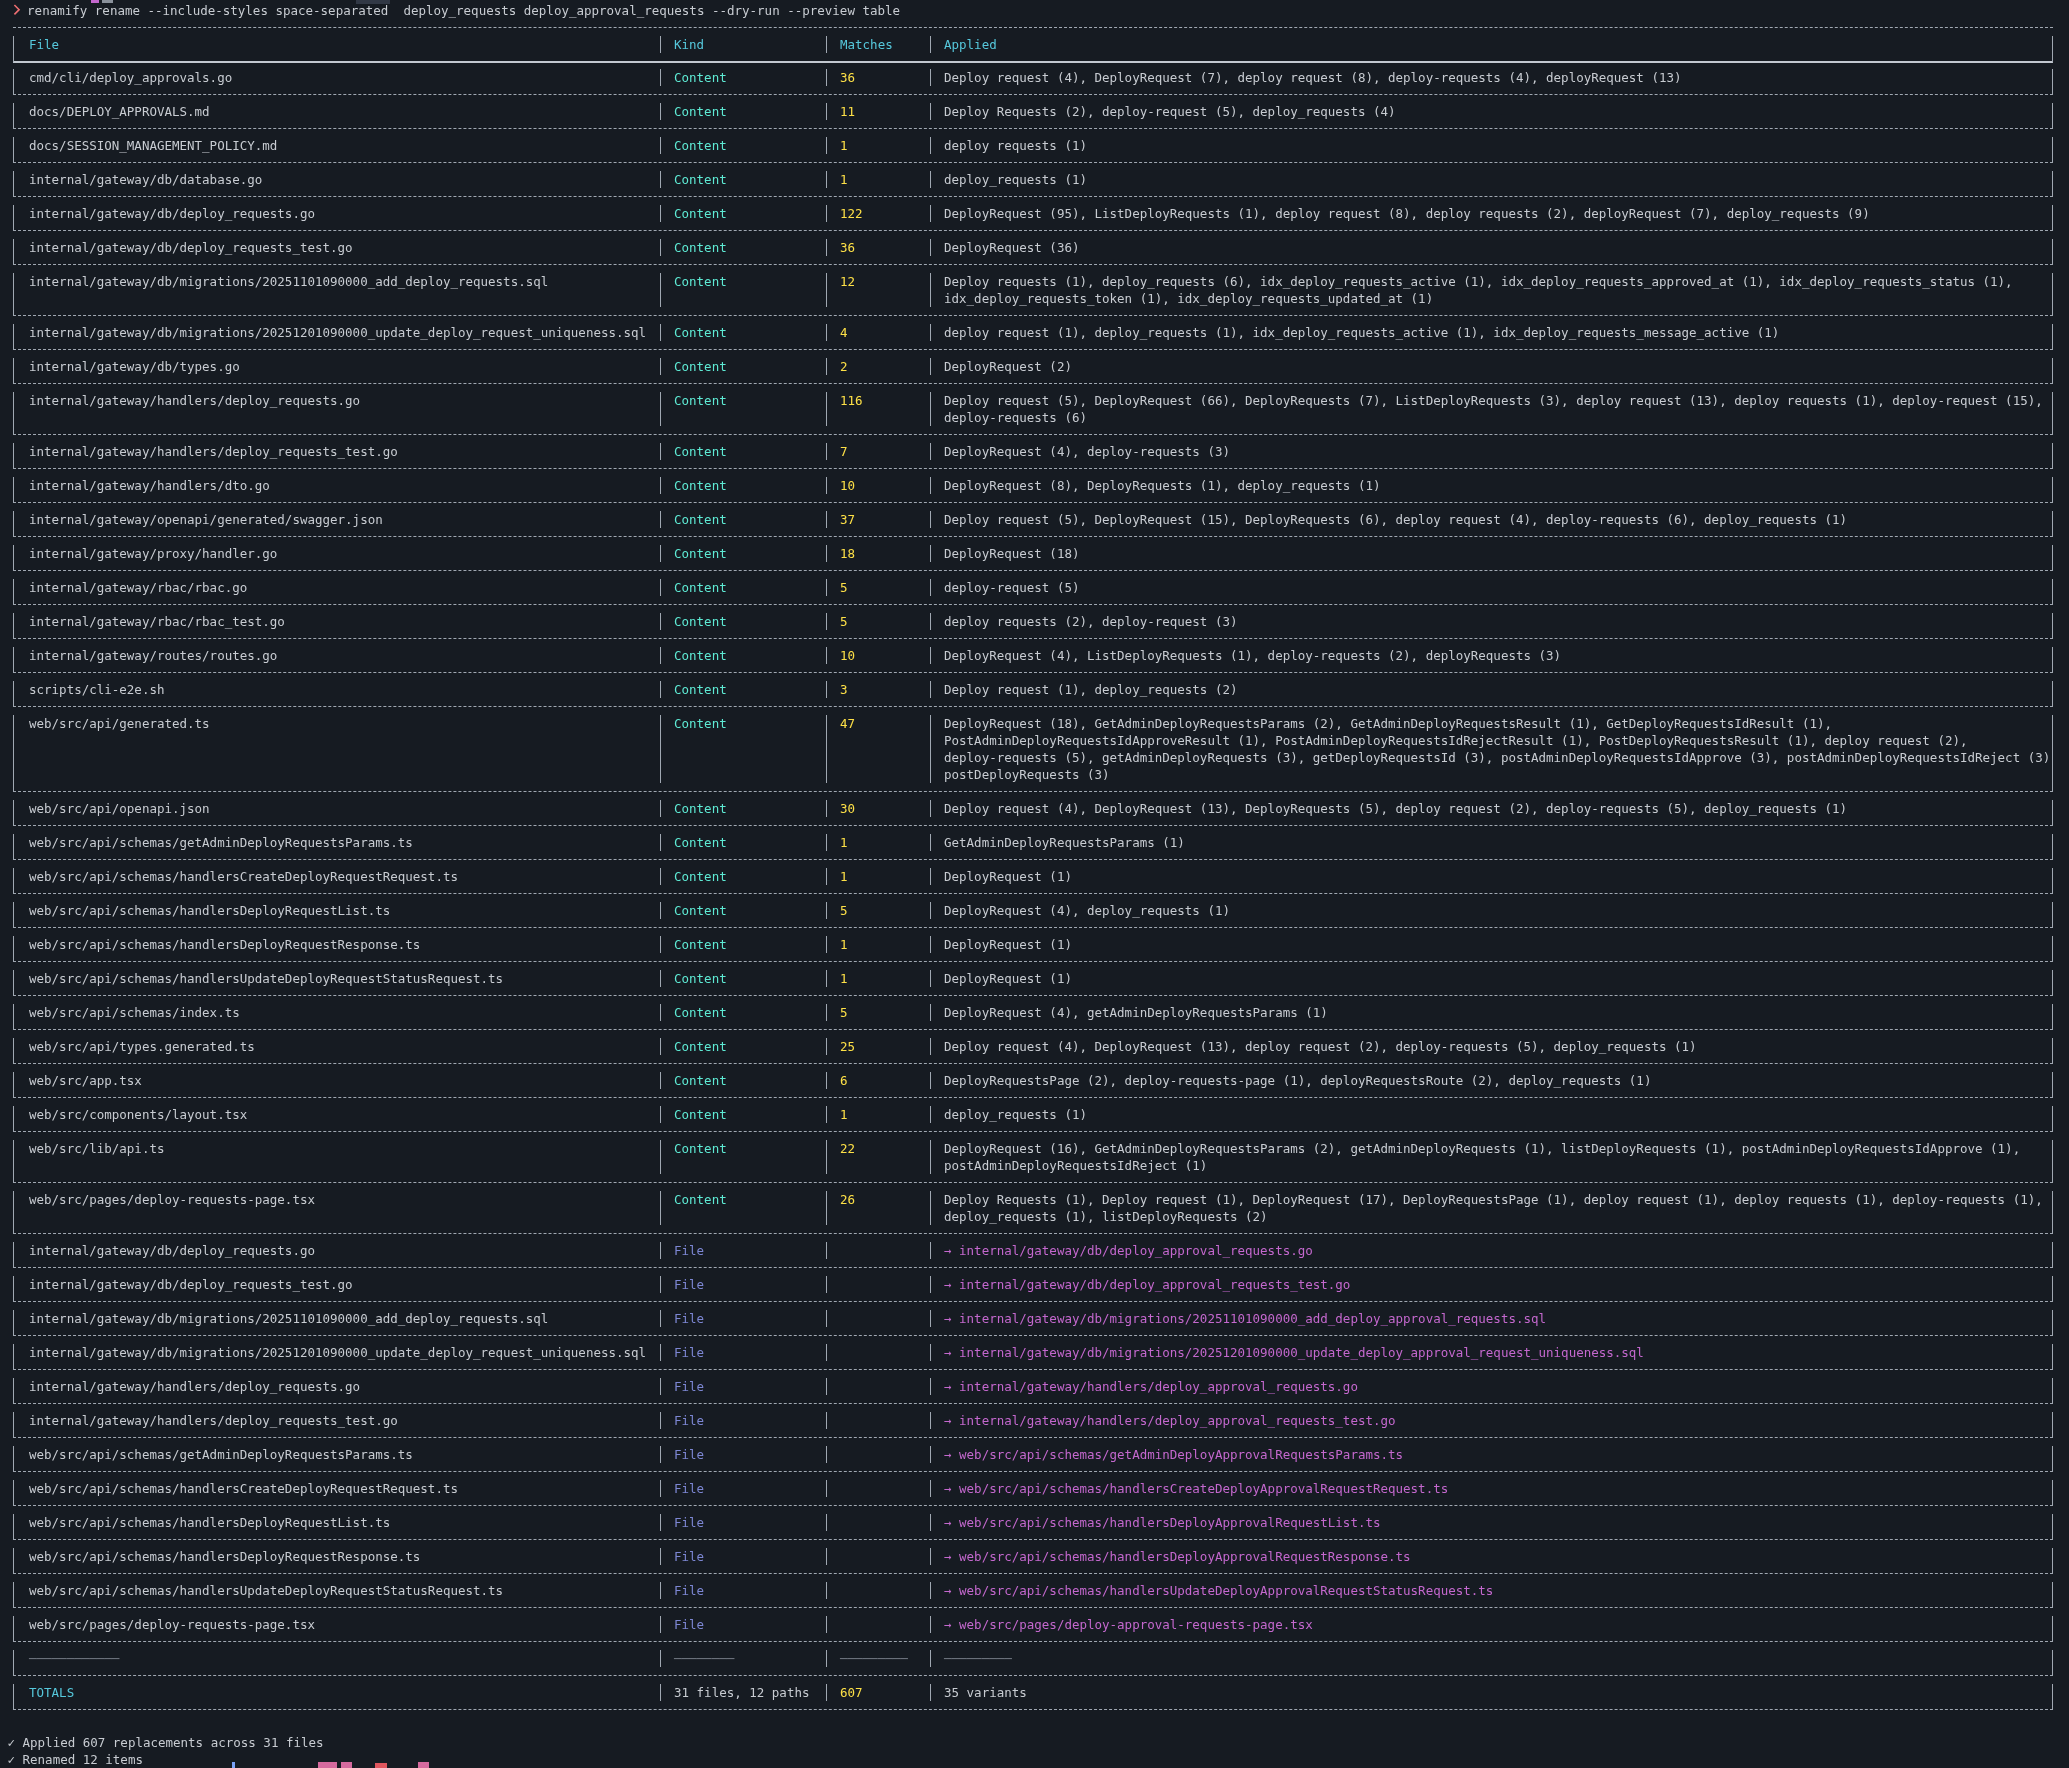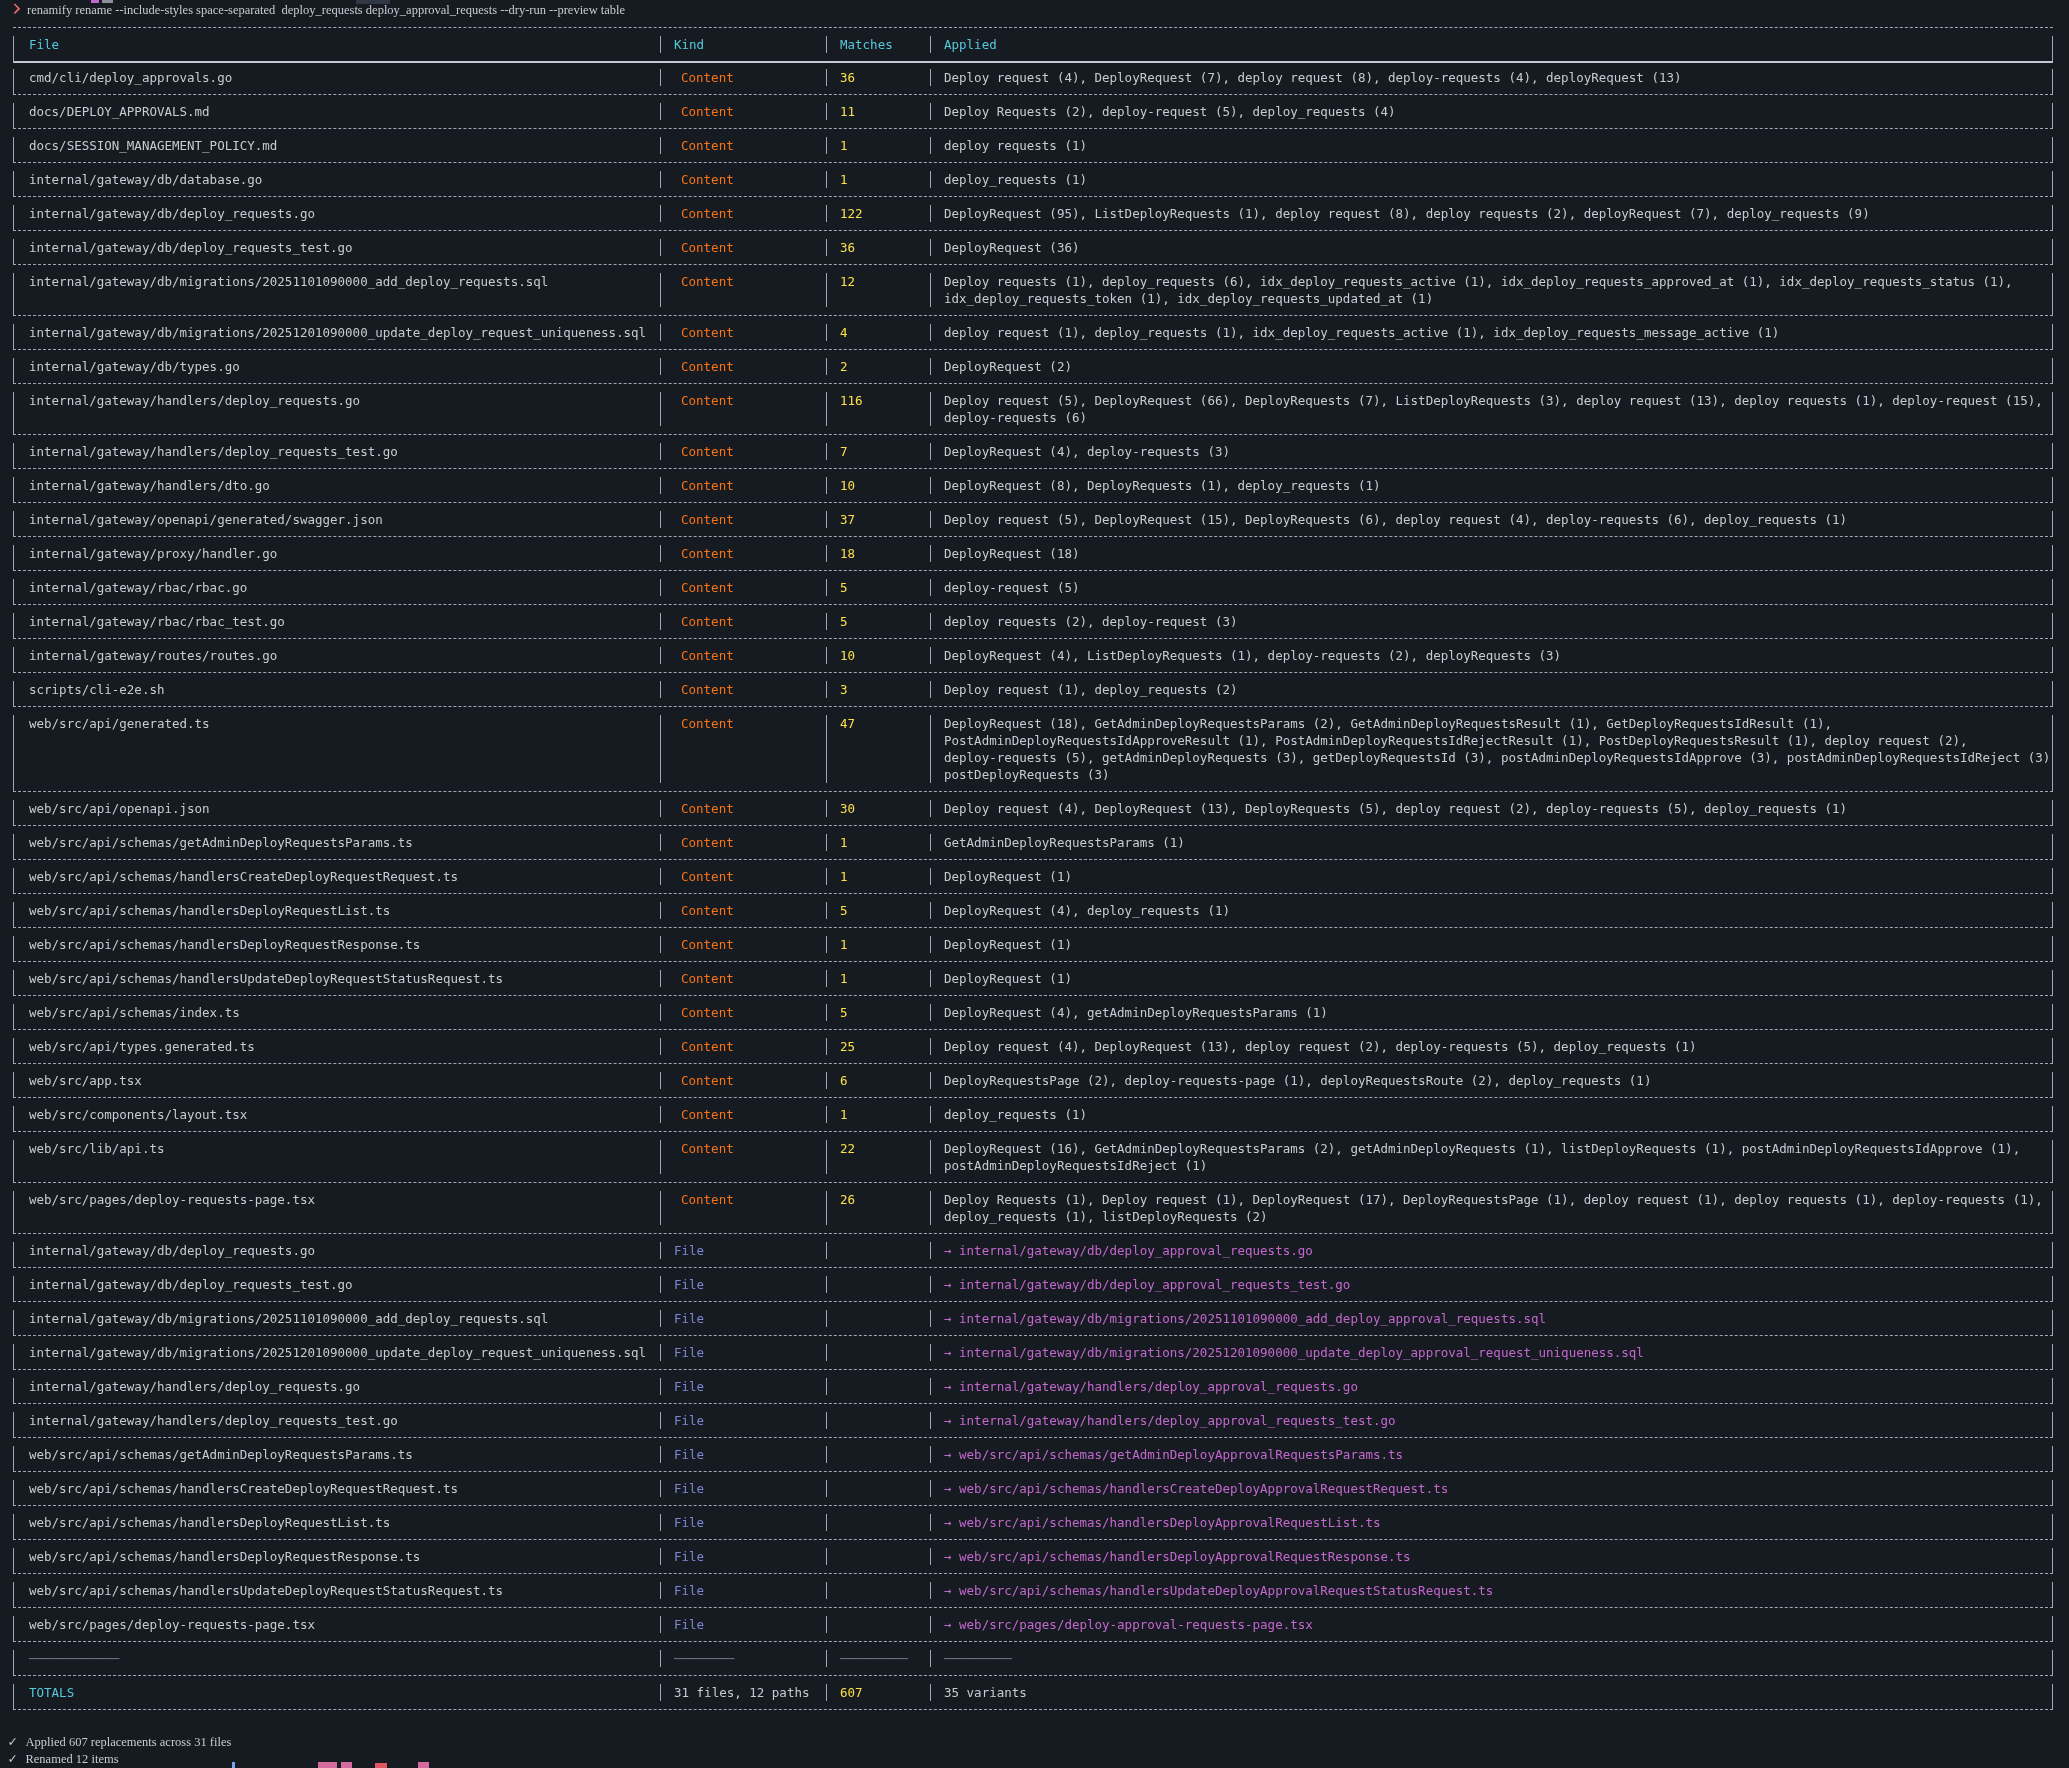--- a/index.html
+++ b/index.html
@@ -2,21 +2,21 @@
 <html style="font-size:15px"><head>
 <meta charset="utf-8">
 <style>
   html,body{margin:0;padding:0;background:#161b22;}
   .screen{
     position:relative; width:2070px; height:1768px; overflow:hidden;
     background:#161b22; color:#c8ccd2;
     font-family:"DejaVu Sans Mono", monospace;
     font-size:12.5px; line-height:17px;
   }
-  .line{padding-left:13px; height:17px; white-space:pre;font-family:Liberation Serif, serif;}
+  .line{padding-left:13px; height:17px; white-space:pre;}
   .cmdline{padding-top:1.9px;}
   .prompt-ico{display:inline-block; vertical-align:-0.9px; margin-right:6.6px;}
   
   .tbl{
     margin-left:13px; margin-top:8px; width:2040px;
     border-top:0.9px dashed #a0a8b2; padding-top:8px;
     box-sizing:border-box;
   }
   .row{
     display:grid; grid-template-columns:638px 158px 96px 1fr;
@@ -26,21 +26,21 @@
     padding-bottom:8px; margin-bottom:8px;gap:8px;
   }
   .row.header{border-bottom:2.8px double #c2c8d0; margin-bottom:6.6px;}
   .row.totals{border-bottom:0.9px dashed #a0a8b2; margin-bottom:0;}
   .c{box-sizing:border-box; padding-left:13px; white-space:pre; overflow:hidden;}
   .c:first-child{padding-left:15px;}
   .c + .c{border-left:0.9px solid #a0a8b2;}
   .vline{display:block; white-space:pre;}
   
   .cyan{color:#56c8dc;}
-  .green{color:#f97316;margin-left:7px;}
+  .green{color:#5eead4;}
   .yellow{color:#fde047;}
   .blue{color:#7d87d4;}
   .magenta{color:#c468ce;}
   .gray{color:#6e757f;}
   .check{margin-right:7.5px;}
   
   .footer{margin-top:24px;}
   .foot{padding-left:7.5px;}
   
   .sliver{position:absolute; display:block;}

